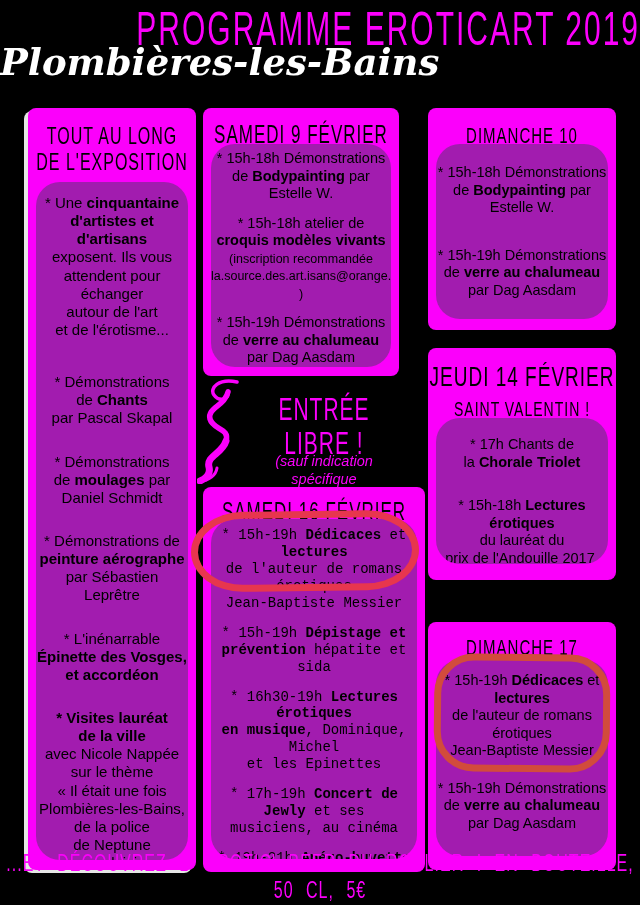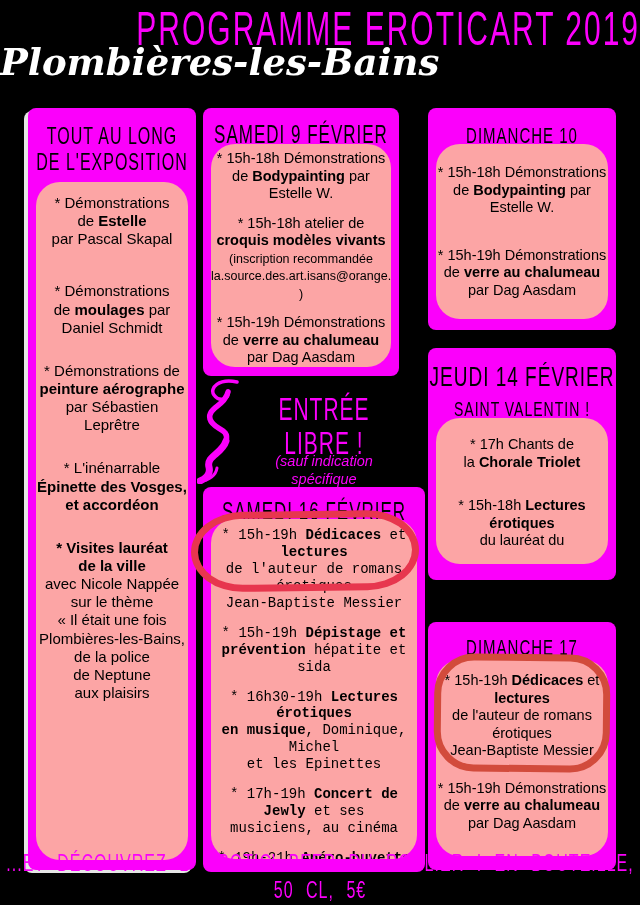--- a/index.html
+++ b/index.html
@@ -31,21 +31,21 @@
     font-family:"DejaVu Serif",serif;font-style:italic;font-weight:bold;
     font-size:37px;color:#fff;
   }
   
   .panel{position:absolute;background:var(--mag);border-radius:8px;}
   .phead{
     position:absolute;top:0;left:0;right:0;text-align:center;color:#000;
     transform:scaleY(1.5);transform-origin:top center;line-height:1.05;
   }
   .pbody{
-    position:absolute;left:8px;right:8px;background:#fca5a5;border-radius:24px;
+    position:absolute;left:8px;right:8px;background:#a21caf;border-radius:24px;
     text-align:center;color:#000;line-height:1.21;overflow:hidden;
   }
   .item{margin:0;}
   .b{font-weight:bold;}
   .i{}
   .sm{font-size:12.5px;}
 
   .expo{left:28px;top:108px;width:168px;height:762px;box-shadow:-4px 3px 0 rgba(255,255,255,.9);}
   .expo .phead{font-size:16px;padding-top:11px;}
   .expo .pbody{top:74px;bottom:10px;font-size:15px;}
@@ -121,21 +121,22 @@
     <span class="title deco">PROGRAMME EROTICART 2019</span>
   </div>
   <div class="subtitle">Plombières-les-Bains</div>
 
   <section class="panel expo">
     <div class="phead deco">
       <span>TOUT AU LONG</span><br>
       <span>DE L'EXPOSITION</span>
     </div>
     <div class="pbody">
-      <p class="item"><span>* Démonstrations</span><br><span>de </span><span class="b">Estelle</span><br><span>par Pascal Skapal</span></p>
+      <p class="item"><span>* Une </span><span class="b">cinquantaine</span><br><span class="b">d'artistes et d'artisans</span><br><span>exposent. Ils vous</span><br><span>attendent pour échanger</span><br><span>autour de l'art</span><br><span>et de l'érotisme...</span></p>
+      <p class="item"><span>* Démonstrations</span><br><span>de </span><span class="b">Chants</span><br><span>par Pascal Skapal</span></p>
       <p class="item"><span>* Démonstrations</span><br><span>de </span><span class="b">moulages</span><span> par</span><br><span>Daniel Schmidt</span></p>
       <p class="item"><span>* Démonstrations de</span><br><span class="b">peinture aérographe</span><br><span>par Sébastien Leprêtre</span></p>
       <p class="item"><span>* L'inénarrable</span><br><span class="b">Épinette des Vosges,</span><br><span class="b">et accordéon</span></p>
       <p class="item"><span class="b">* Visites lauréat</span><br><span class="b">de la ville</span><br><span>avec Nicole Nappée</span><br><span>sur le thème</span><br><span class="i">« Il était une fois</span><br><span class="i">Plombières-les-Bains,</span><br><span class="i">de la police</span><br><span class="i">de Neptune</span><br><span class="i">aux plaisirs</span><br><br><br><br><br></p>
     </div>
   </section>
 
   <section class="panel sam9">
     <div class="phead deco">
       <span>SAMEDI 9 FÉVRIER</span>
@@ -189,21 +190,21 @@
     </div>
   </section>
 
   <section class="panel jeu14">
     <div class="phead deco">
       <span>JEUDI 14 FÉVRIER</span><br>
       <span class="h2">SAINT VALENTIN !</span>
     </div>
     <div class="pbody">
       <p class="item"><span>* 17h Chants de</span><br><span>la </span><span class="b">Chorale Triolet</span></p>
-      <p class="item"><span>* 15h-18h </span><span class="b">Lectures érotiques</span><br><span>du lauréat du</span><br><br><span>Laurent Bayart</span></p>
+      <p class="item"><span>* 15h-18h </span><span class="b">Lectures érotiques</span><br><span>du lauréat du</span><br><span>prix de l'Andouille 2017,</span><br><span>Laurent Bayart</span></p>
     </div>
   </section>
 
   <section class="panel dim17">
     <div class="phead deco">
       <span>DIMANCHE 17 FÉVRIER</span>
     </div>
     <div class="pbody">
       <p class="item"><span>* 15h-19h </span><span class="b">Dédicaces</span><span> et</span><br><span class="b">lectures</span><br><span>de l'auteur de romans</span><br><span>érotiques</span><br><span>Jean-Baptiste Messier</span></p>
       <p class="item"><span>* 15h-19h Démonstrations</span><br><span>de </span><span class="b">verre au chalumeau</span><br><span>par Dag Aasdam</span></p>

